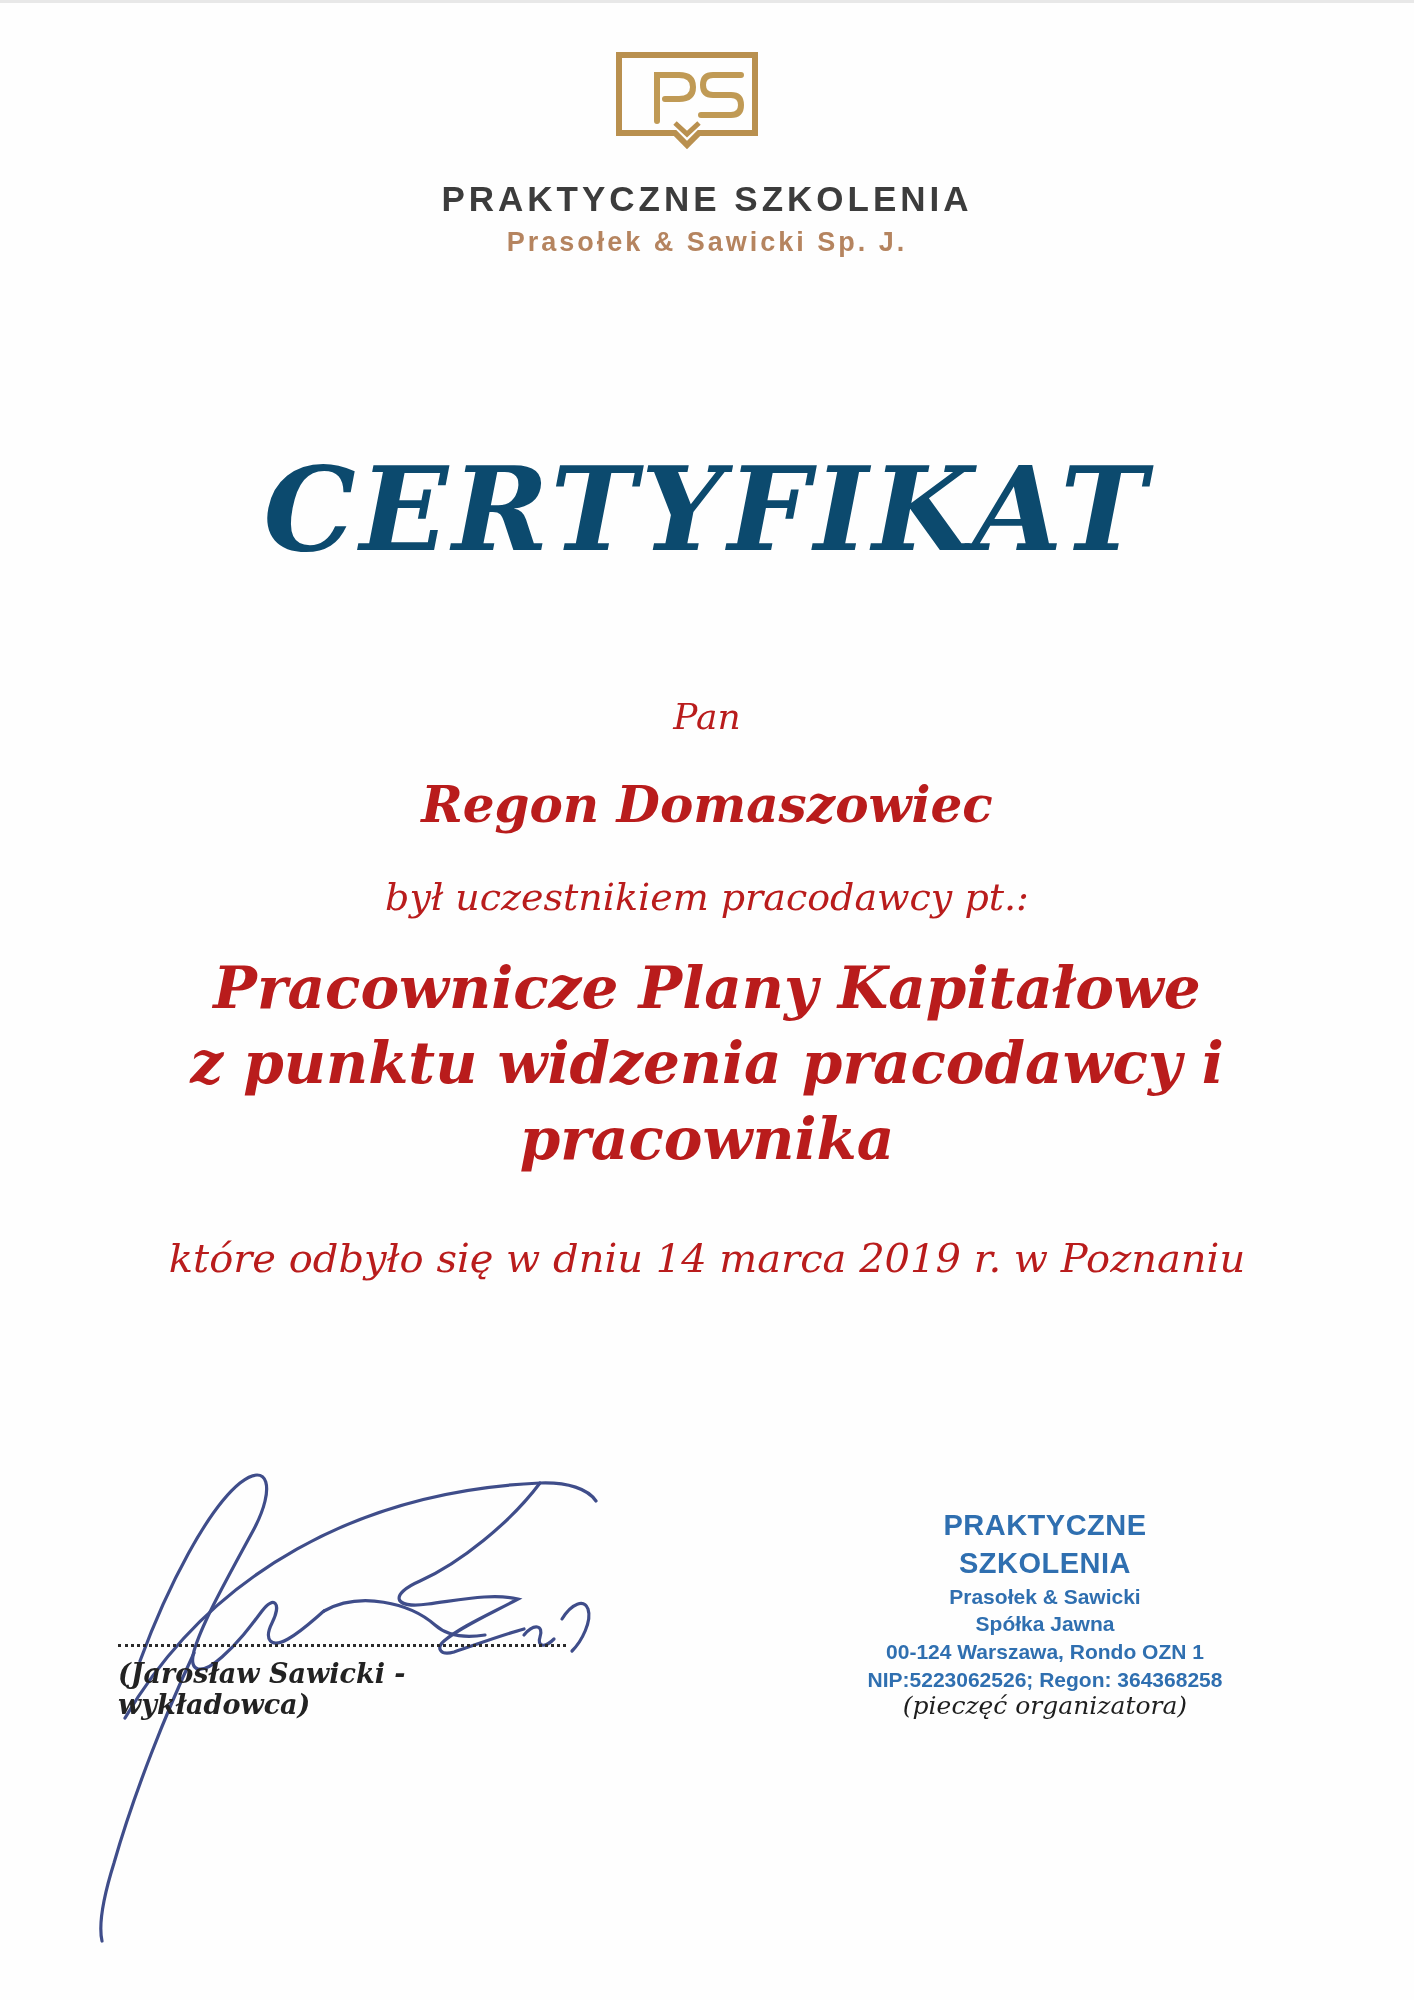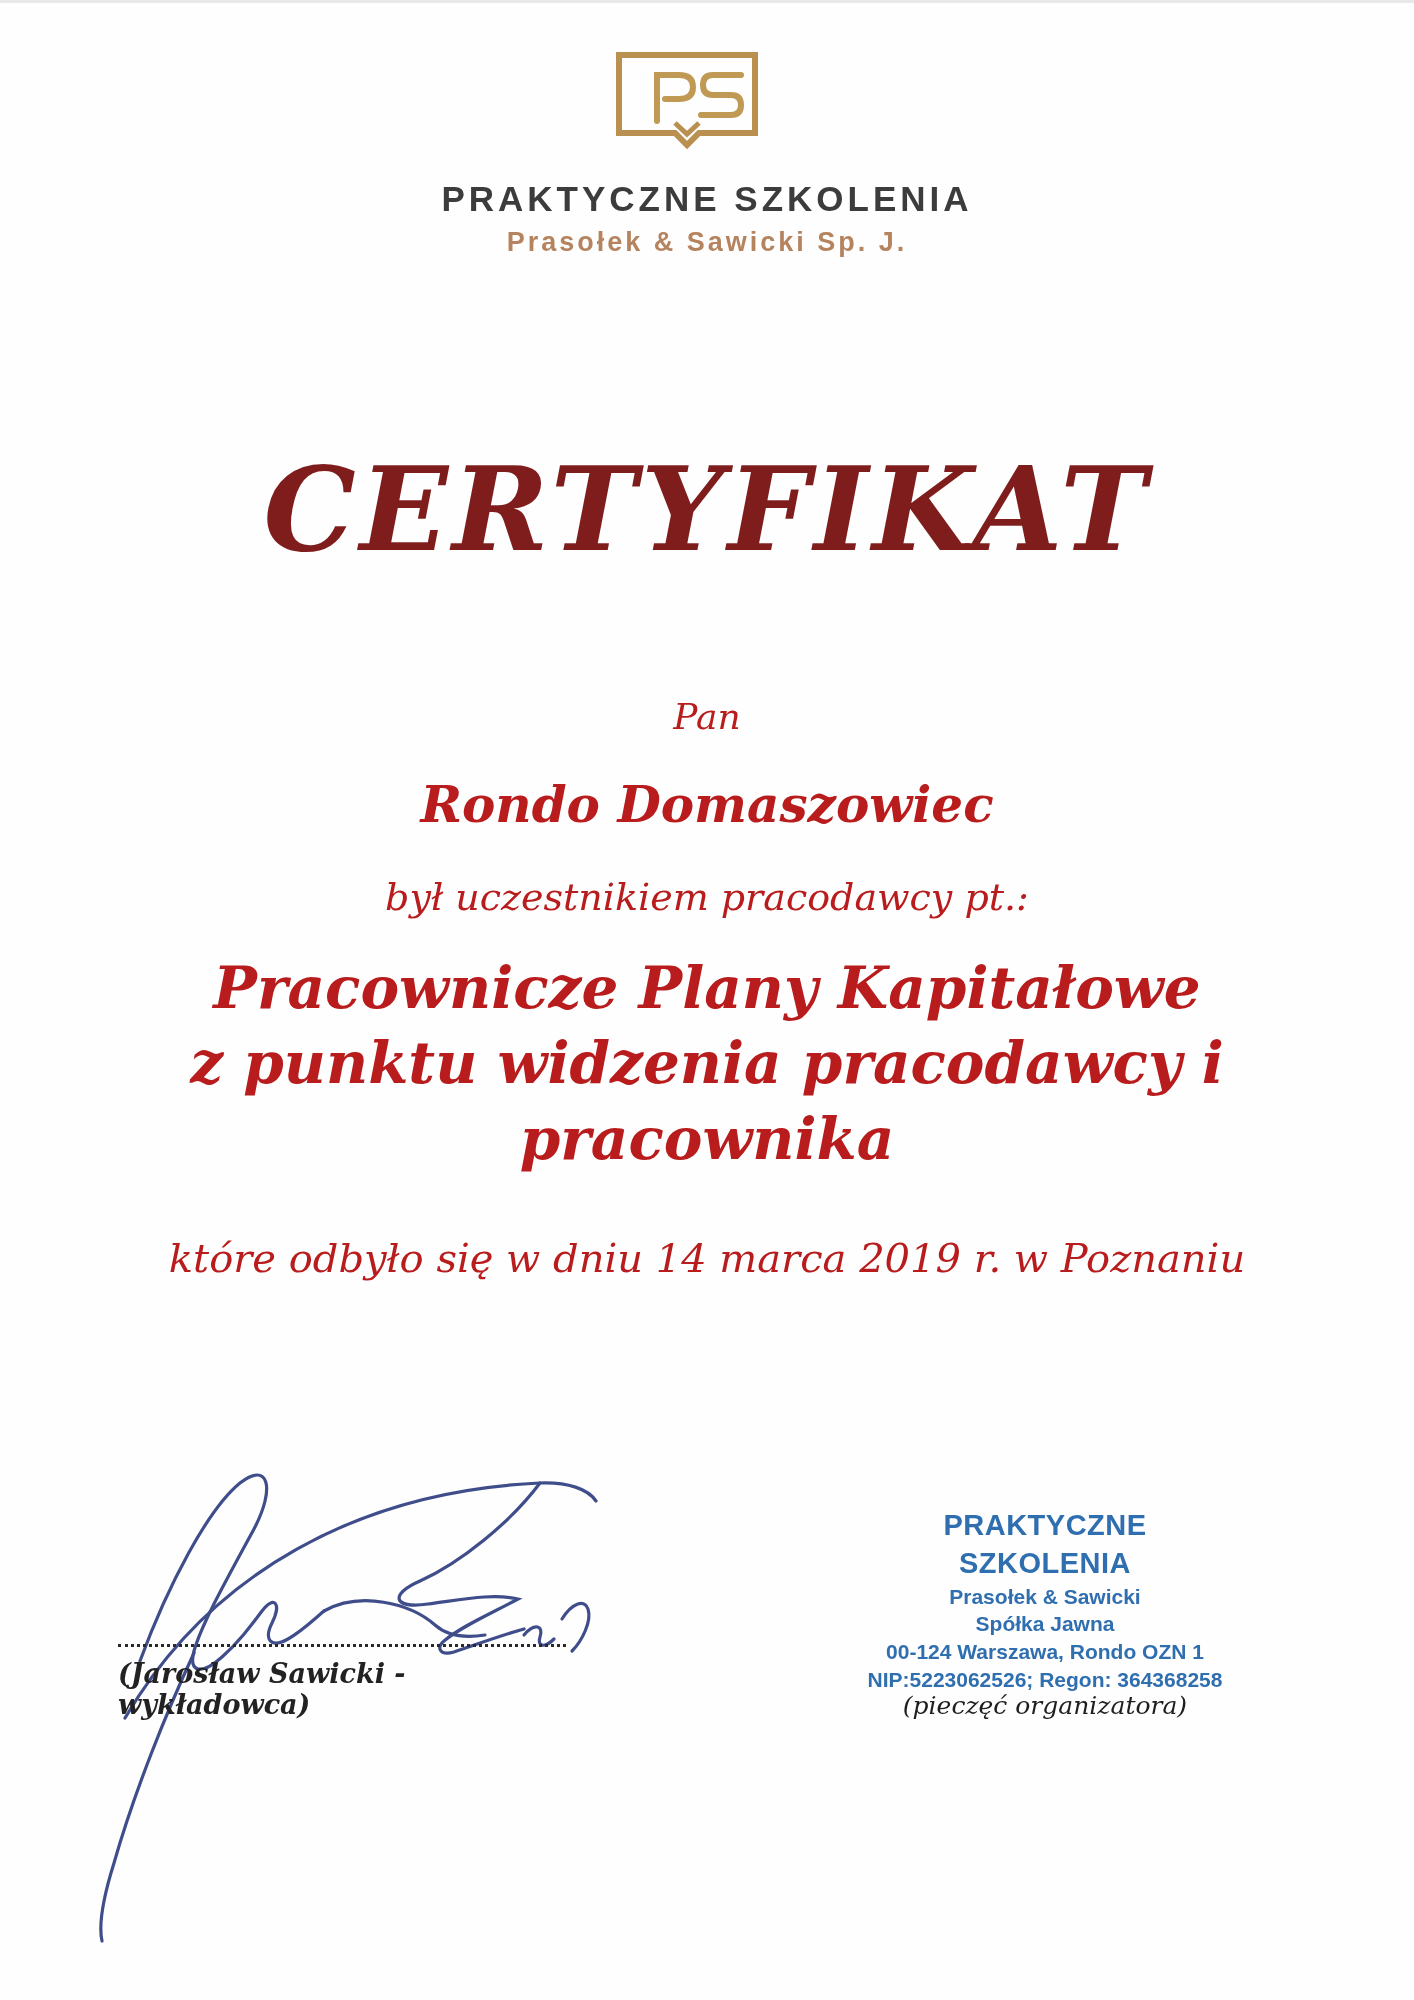--- a/index.html
+++ b/index.html
@@ -48,21 +48,21 @@
     position: absolute;
     top: 438px;
     left: 0;
     width: 100%;
     text-align: center;
     font-family: "DejaVu Serif", serif;
     font-style: italic;
     font-weight: 600;
     font-size: 116px;
     letter-spacing: 4px;
-    color: #7f1d1d;
+    color: #0c4a6e;
   }
   .script {
     font-family: "DejaVu Serif", serif;
     font-style: italic;
     color: #b91c1c;
   }
   .salutation {
     position: absolute;
     top: 693px;
     left: 0;
@@ -177,21 +177,21 @@
       </svg>
     </div>
     <div class="org-name">PRAKTYCZNE SZKOLENIA</div>
     <div class="org-subtitle">Prasołek &amp; Sawicki Sp. J.</div>
   </div>
 
   <div class="cert-title">CERTYFIKAT</div>
 
   <div class="salutation script">Pan</div>
 
-  <div class="recipient script">Rondo Domaszowiec</div>
+  <div class="recipient script">Regon Domaszowiec</div>
 
   <div class="participation script">był uczestnikiem pracodawcy pt.:</div>
 
   <div class="course-title script">
     <div>Pracownicze Plany Kapitałowe</div>
     <div>z punktu widzenia pracodawcy i pracownika</div>
   </div>
 
   <div class="event-line script">które odbyło się w dniu 14 marca 2019 r. w Poznaniu</div>
 

